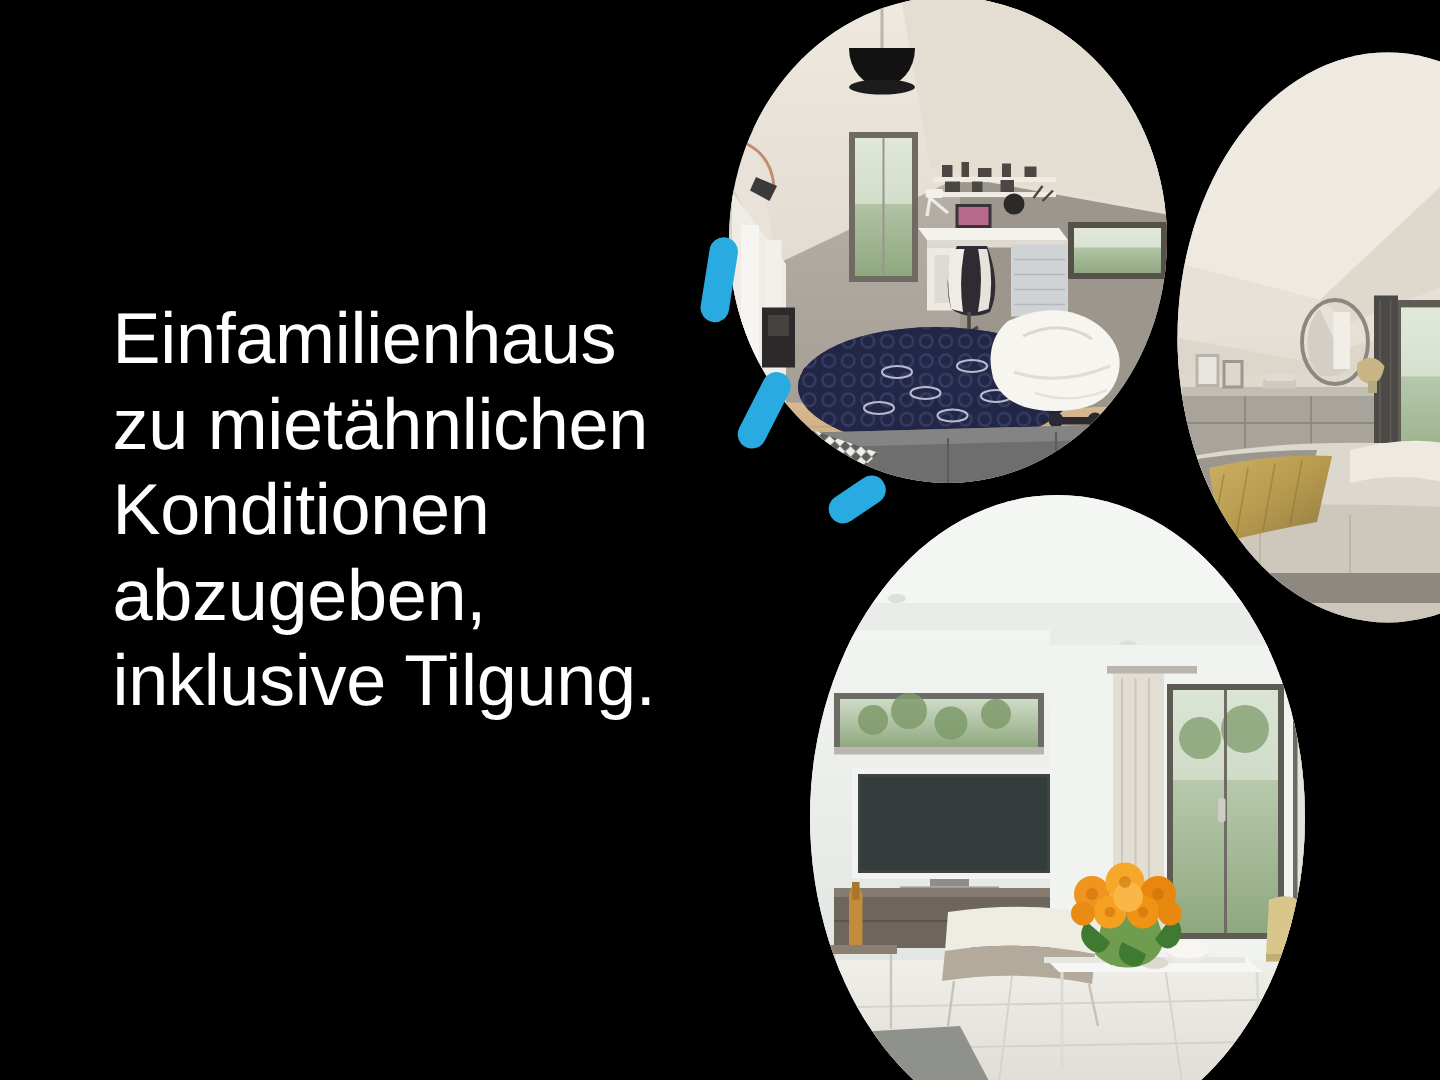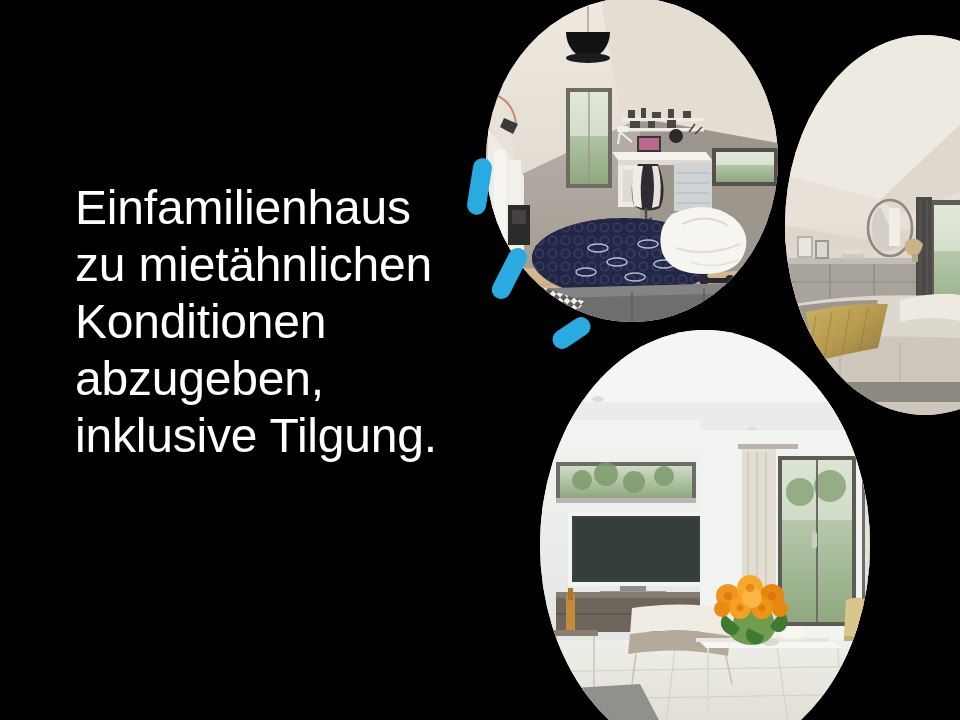--- a/index.html
+++ b/index.html
@@ -13,21 +13,21 @@
   #slide {
     position: relative;
     width: 960px;
     height: 720px;
     background: #000000;
     overflow: hidden;
   }
   .headline {
     position: absolute;
     left: 75px;
-    top: 179px;
+    top: 198px;
     width: 400px;
     color: #ffffff;
     font-family: "Liberation Sans", sans-serif;
     font-size: 48px;
     line-height: 57px;
     font-weight: 400;
     letter-spacing: -0.2px;
     white-space: pre-line;
     margin: 0;
   }

